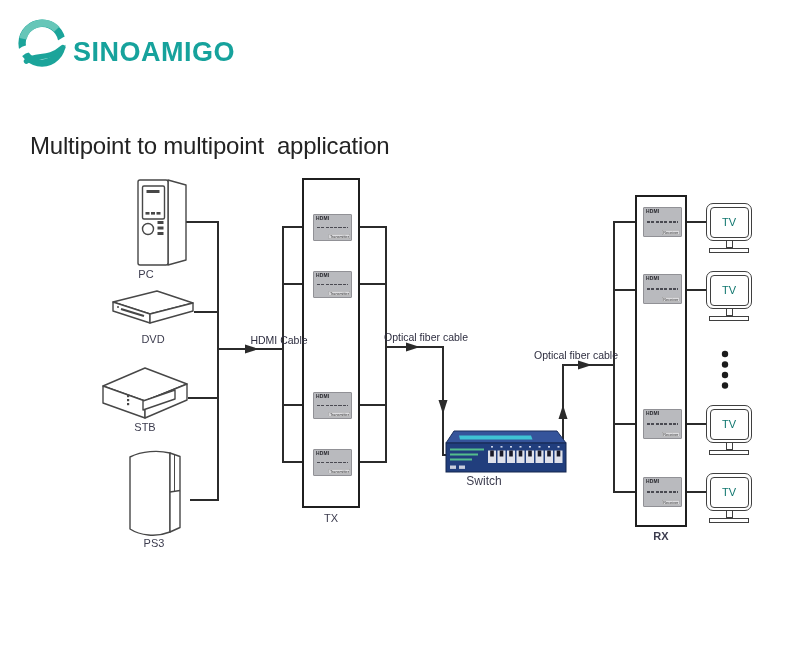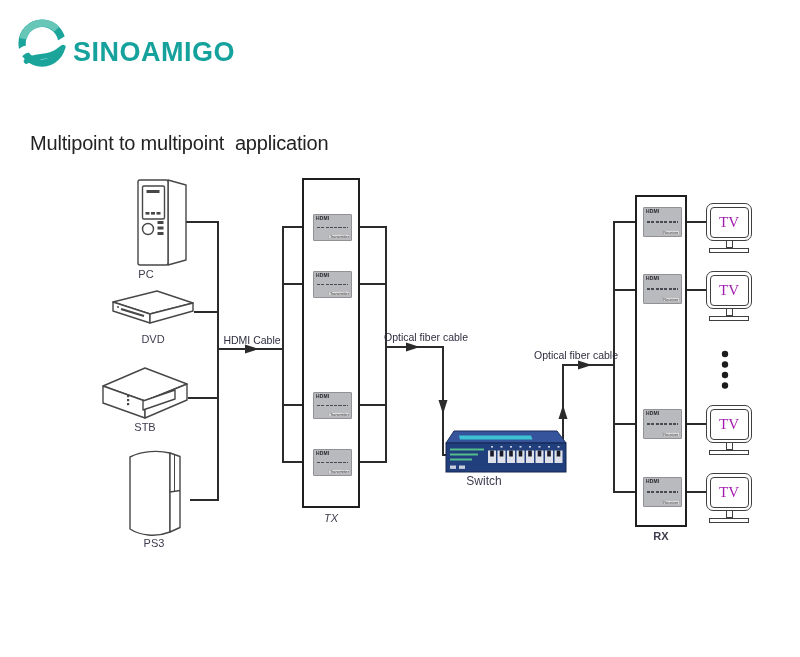--- a/index.html
+++ b/index.html
@@ -3,21 +3,21 @@
 <meta charset="utf-8">
 <style>
   html,body{margin:0;padding:0;background:#ffffff;}
   #stage{position:relative;width:800px;height:657px;background:#ffffff;overflow:hidden;
          font-family:"Liberation Sans",sans-serif;}
   .abs{position:absolute;}
   .lbl{position:absolute;font-size:11px;color:#3c3c4e;text-align:center;line-height:1.1;}
   .cable-lbl{position:absolute;font-size:10.5px;color:#2e2e40;text-align:center;white-space:nowrap;}
   #brand-text{position:absolute;left:73px;top:37px;font-size:27px;font-weight:800;
               color:#16a29c;letter-spacing:0.5px;}
-  #page-title{position:absolute;left:30px;top:132px;font-size:20px;color:#232323;
+  #page-title{position:absolute;left:30px;top:132px;font-size:24px;color:#232323;
               white-space:pre;letter-spacing:-0.2px;}
   #model-label{position:absolute;left:292px;top:559px;width:260px;text-align:center;
                font-size:25px;font-weight:bold;color:#17a1ae;letter-spacing:0.5px;}
   .unit-box{position:absolute;border:2.5px solid #1f1f1f;background:#ffffff;box-sizing:border-box;}
   #tx-box{left:302px;top:178px;width:58px;height:330px;}
   #rx-box{left:635px;top:195px;width:52px;height:332px;}
   .module{position:absolute;width:39px;background:#b9babe;border:1px solid #919196;
           border-radius:1px;box-sizing:border-box;}
   .module.tx{height:27px;left:9px;}
   .module.rx{height:30px;left:5.5px;}
@@ -28,21 +28,21 @@
   .module.tx .m-fineprint{top:12px;}
   .module.rx .m-fineprint{top:13.5px;}
   .m-role{position:absolute;bottom:1px;right:1px;font-size:9px;color:#333;background:#dcdcdf;
           border:0.5px solid #8a8a8a;padding:0 2px;white-space:nowrap;
           transform:scale(0.42);transform-origin:100% 100%;}
   .tv{position:absolute;left:706px;width:46px;}
   .tv-frame{width:46px;height:38px;border:1.6px solid #3f3f3f;border-radius:7px;
             padding:2.5px;box-sizing:border-box;background:#fff;}
   .tv-screen{width:100%;height:100%;border:1.4px solid #3f3f3f;border-radius:4px;
              box-sizing:border-box;display:flex;align-items:center;justify-content:center;
-             font-size:15px;color:#a21caf;font-family:Liberation Serif, serif;}
+             font-size:11px;color:#0f766e;}
   .tv-neck{width:7px;height:7px;border:1.4px solid #3f3f3f;border-top:none;
            margin:0 auto;background:#fff;box-sizing:border-box;}
   .tv-base{width:40px;height:5px;border:1.4px solid #3f3f3f;margin:0 auto;
            background:#fff;box-sizing:border-box;}
   svg{display:block;}
 </style>
 </head>
 <body>
 
 <div id="stage">
@@ -273,22 +273,22 @@
       <div class="tv-screen">TV</div>
     </div>
     <div class="tv-neck"></div>
     <div class="tv-base"></div>
   </div>
 
   <div class="lbl" style="left:120px;top:268px;width:52px;">PC</div>
   <div class="lbl" style="left:127px;top:333px;width:52px;">DVD</div>
   <div class="lbl" style="left:119px;top:421px;width:52px;">STB</div>
   <div class="lbl" style="left:128px;top:537px;width:52px;">PS3</div>
-  <div class="lbl" style="left:305px;top:512px;width:52px;font-style:italic;">TX</div>
+  <div class="lbl" style="left:305px;top:512px;width:52px;">TX</div>
   <div class="lbl" style="left:635px;top:530px;width:52px;font-weight:bold;">RX</div>
   <div class="lbl" style="left:454px;top:475px;width:60px;font-size:12px;">Switch</div>
 
-  <div class="cable-lbl" style="left:220px;top:334px;width:64px;">HDMI Cable</div>
+  <div class="cable-lbl" style="left:220px;top:334px;width:64px;padding-left:27px;">HDMI Cable</div>
   <div class="cable-lbl" style="left:378px;top:331px;width:96px;">Optical fiber cable</div>
   <div class="cable-lbl" style="left:528px;top:349px;width:96px;">Optical fiber cable</div>
 
 
 </div>
 
 </body></html>

